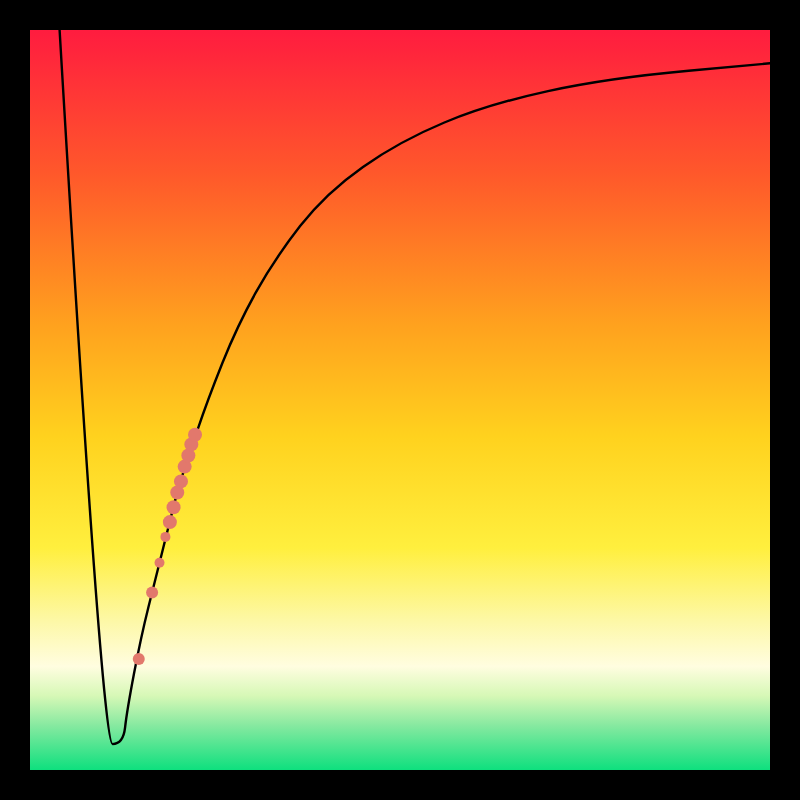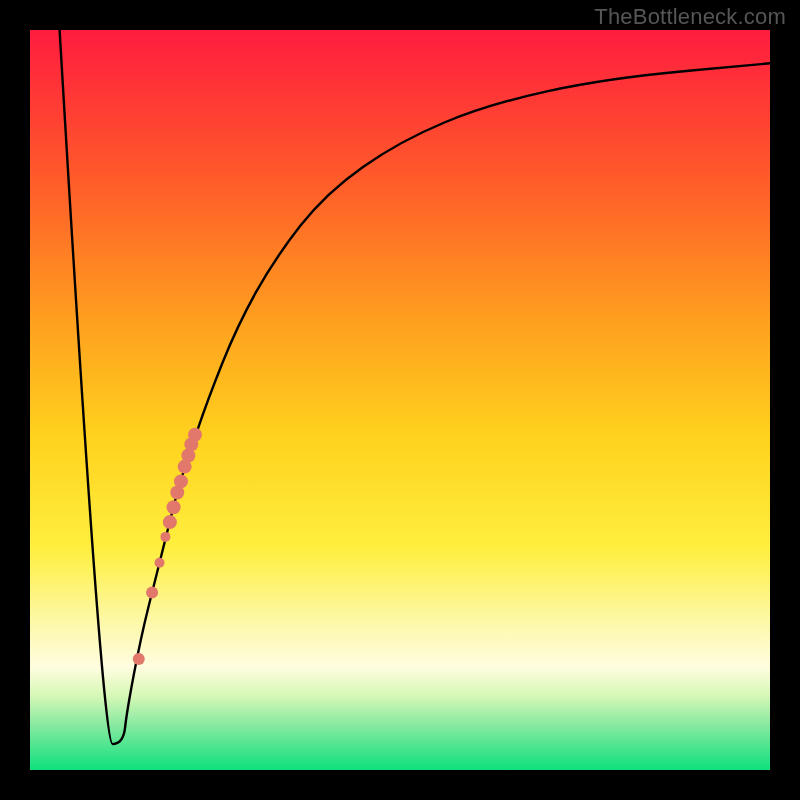--- a/index.html
+++ b/index.html
@@ -60,14 +60,13 @@
       <circle cx="165.42" cy="536.9000000000001" r="5" fill="#e2786c"></circle>
       <circle cx="169.85999999999999" cy="522.1" r="7" fill="#e2786c"></circle>
       <circle cx="173.55999999999997" cy="507.3" r="7" fill="#e2786c"></circle>
       <circle cx="177.26" cy="492.5" r="7" fill="#e2786c"></circle>
       <circle cx="180.95999999999998" cy="481.4" r="7" fill="#e2786c"></circle>
       <circle cx="184.66" cy="466.6000000000001" r="7" fill="#e2786c"></circle>
       <circle cx="188.35999999999999" cy="455.49999999999994" r="7" fill="#e2786c"></circle>
       <circle cx="191.32" cy="444.40000000000003" r="7" fill="#e2786c"></circle>
       <circle cx="195.02" cy="434.78000000000003" r="7" fill="#e2786c"></circle>
     </svg>
-  <div class="watermark">TheBottleneck.com</div>
 </div>
 
 </body></html>

